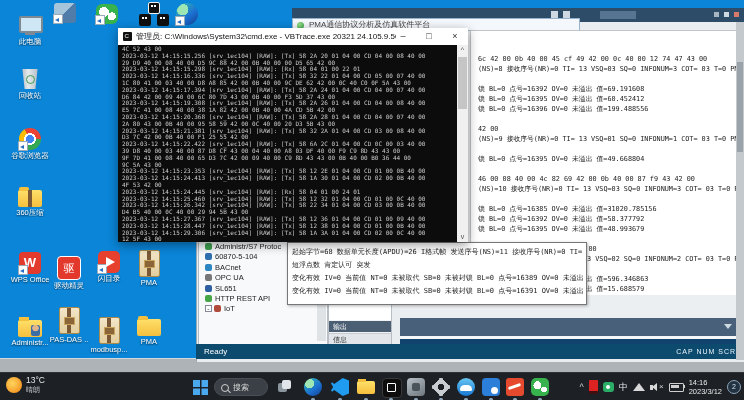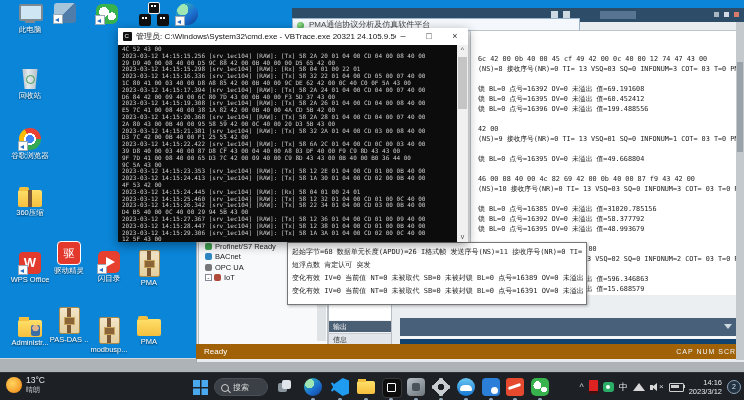--- a/index.html
+++ b/index.html
@@ -95,21 +95,21 @@
   .doc-panel{left:470px;top:30px;width:266px;height:266px;background:#fff;border:1px solid #c0c4c8;overflow:hidden;}
   .doc-lines{position:absolute;left:7px;top:23px;width:600px;
     font-family:"DejaVu Sans Mono",monospace;font-size:6.8px;color:#1a1a1a;}
   .doc-lines div{height:10px;line-height:10px;white-space:nowrap;}
   .band-light{left:400px;top:295px;width:344px;height:23px;background:#eceff2;border-bottom:1px solid #cfcf9a;}
   .band-slate{left:400px;top:318px;width:344px;height:18px;background:#49607a;}
   .band-slate .dd{position:absolute;right:12px;top:6px;width:0;height:0;
     border-top:5px solid #cfd9e2;border-left:4px solid rgba(0,0,0,0);border-right:4px solid rgba(0,0,0,0);}
   .band-white{left:400px;top:336px;width:344px;height:3px;background:#f4f6f8;}
   .band-navy{left:400px;top:339px;width:344px;height:6px;background:#12426e;}
-  .statusbar{left:196px;top:344px;width:548px;height:15px;background:#a16207;color:#fff;font-size:8px;line-height:15px;}
+  .statusbar{left:196px;top:344px;width:548px;height:15px;background:#0c4a6e;color:#fff;font-size:8px;line-height:15px;}
   .statusbar .sl{position:absolute;left:8px;}
   .statusbar .sr{position:absolute;right:3px;font-size:7px;letter-spacing:1px;color:#eaf3fb;}
   
   .popup{left:287px;top:242px;width:298px;height:61px;background:#fff;border:1px solid #777;
     box-shadow:1px 1px 3px rgba(0,0,0,.3);overflow:hidden;}
   .popup-lines{position:absolute;left:4px;top:3px;width:600px;
     font-family:"DejaVu Sans Mono",monospace;font-size:7px;color:#222;}
   .popup-lines div{height:13px;line-height:13px;white-space:nowrap;}
   
   .cmd{left:118px;top:28px;width:350px;height:214px;background:#0c0c0c;
@@ -182,28 +182,28 @@
   .wifi::before{content:'';position:absolute;left:0;bottom:1px;width:0;height:0;
     border-left:6px solid rgba(0,0,0,0);border-right:6px solid rgba(0,0,0,0);border-bottom:8px solid #d8d8d8;}
   .spk{width:14px;height:9px;position:relative;}
   .spk::before{content:'';position:absolute;left:0;top:2px;width:3px;height:5px;background:#d8d8d8;}
   .spk::after{content:'';position:absolute;left:2px;top:0;width:0;height:0;
     border-right:5px solid #d8d8d8;border-top:4.5px solid rgba(0,0,0,0);border-bottom:4.5px solid rgba(0,0,0,0);}
   .spk .x{position:absolute;right:0;top:-1px;color:#d8d8d8;font-size:8px;}
   .batt{width:13px;height:7px;border:1px solid #cfcfcf;border-radius:1px;position:relative;}
   .batt::before{content:'';position:absolute;left:1px;top:1px;width:8px;height:3.5px;background:#cfcfcf;}
   .batt::after{content:'';position:absolute;right:-2.5px;top:1.5px;width:1.5px;height:3px;background:#cfcfcf;}
-  .clock{text-align:right;color:#e8e8e8;font-size:7.5px;line-height:9px;}
+  .clock{color:#e8e8e8;font-size:7.5px;line-height:9px;}
   .badge{width:12px;height:12px;border-radius:50%;border:1.5px solid #8ea4b8;background:#223240;
     color:#cfe0ee;font-size:7px;line-height:12px;text-align:center;}
 </style>
 </head>
 <body>
 
-<div class="dicon" style="left:3px;top:4px">
+<div class="dicon" style="left:3px;top:16px">
   <div class="art a-pc"></div>
   <div class="dlabel">此电脑</div>
 </div>
 <div class="dicon" style="left:3px;top:66px">
   <div class="art a-bin"></div>
   <div class="dlabel">回收站</div>
 </div>
 <div class="dicon" style="left:3px;top:128px">
   <div class="art a-chrome">
       <span class="sarrow"></span>
@@ -237,21 +237,21 @@
 </div>
 <div class="dicon" style="left:128px;top:2px;width:50px">
   <div class="art a-robot"></div>
 </div>
 <div class="dicon" style="left:164px;top:3px;width:46px">
   <div class="art a-edge">
       <span class="sarrow"></span>
     </div>
 </div>
 
-<div class="dicon" style="left:44px;top:241px;width:50px">
+<div class="dicon" style="left:44px;top:256px;width:50px">
   <div class="art a-qu"></div>
   <div class="dlabel">驱动精灵</div>
 </div>
 <div class="dicon" style="left:84px;top:251px;width:50px">
   <div class="art a-play">
       <span class="sarrow"></span>
     </div>
   <div class="dlabel">闪目录</div>
 </div>
 <div class="dicon" style="left:124px;top:250px;width:50px">
@@ -284,23 +284,26 @@
 
 <div class="abs pma-base"></div>
 <div class="abs pma-title">
   <span class="gicon"></span>
   <span>PMA通信协议分析及仿真软件平台</span>
 </div>
 <div class="abs pma-title-ext"></div>
 
 <div class="abs tree-panel">
   <div class="tree-list">
-      <div><span class="ti" style="background: rgb(63, 159, 79);"></span><span>Profinet/S7 Ready</span></div>
+      <div><span class="ti" style="background: rgb(63, 159, 79);"></span><span>Administr/S7 Protoc</span></div>
+      <div><span class="ti" style="background: rgb(46, 111, 176);"></span><span>60870-5-104</span></div>
       <div><span class="ti" style="background: rgb(46, 134, 193);"></span><span>BACnet</span></div>
       <div><span class="ti" style="background: rgb(119, 119, 119);"></span><span>OPC UA</span></div>
+      <div><span class="ti" style="background: rgb(46, 95, 163);"></span><span>SL651</span></div>
+      <div><span class="ti" style="background: rgb(70, 165, 70);"></span><span>HTTP REST API</span></div>
       <div><span class="exp">-</span><span class="ti" style="background: rgb(176, 74, 58);"></span><span>IoT</span></div>
     </div>
   <div class="tree-sb">
     <div class="thumb"></div>
   </div>
 </div>
 
 <div class="abs out-pane">
   <div class="out-white"></div>
   <div class="out-head">输出</div>

